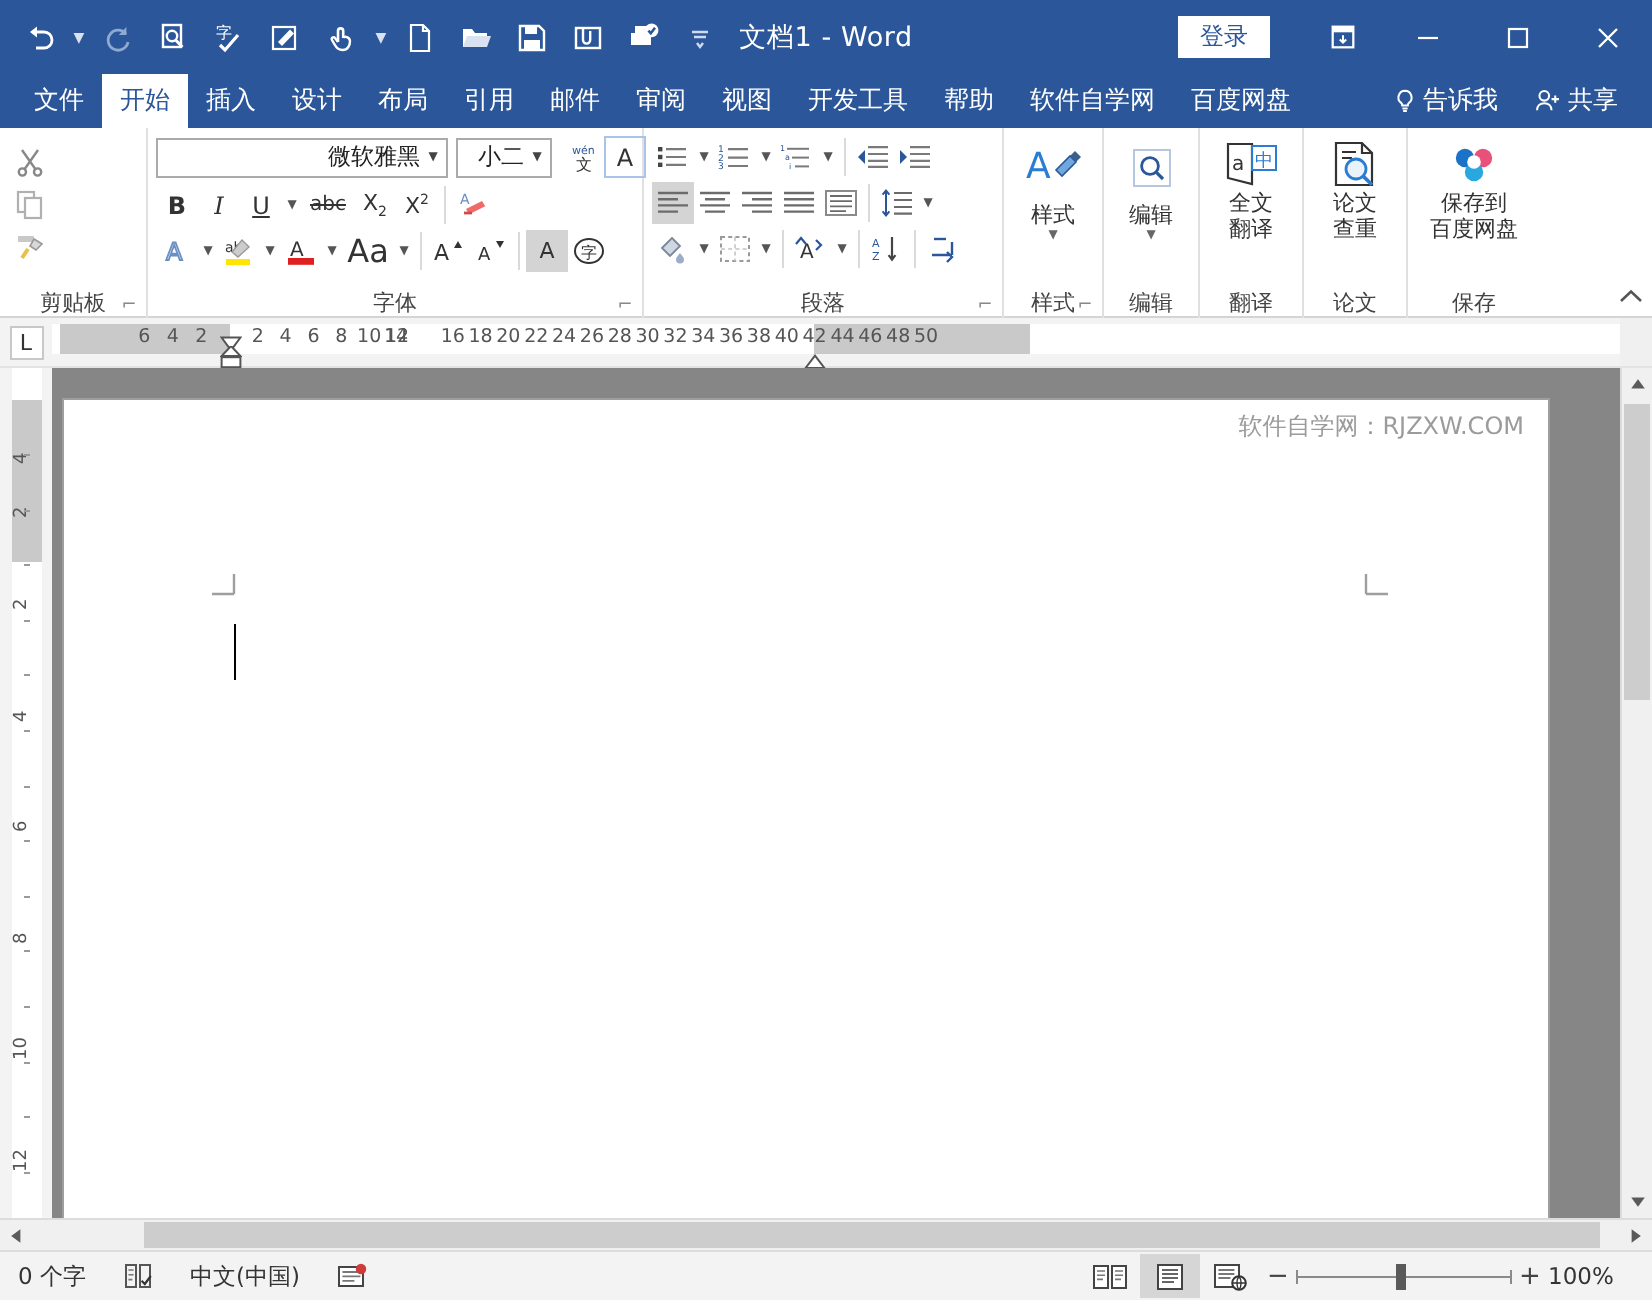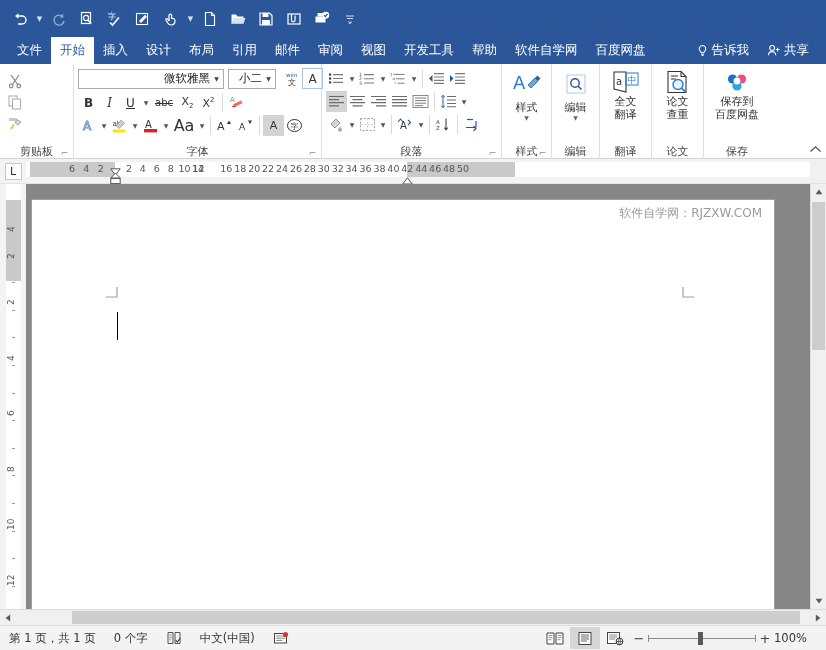--- a/index.html
+++ b/index.html
@@ -304,20 +304,46 @@
         <svg width="16" height="16" viewBox="0 0 16 16">
             <rect x="1.5" y="5.5" width="10" height="6" fill="#fff"></rect>
             <rect x="3.5" y="2" width="6" height="3.5" fill="#fff"></rect>
             <circle cx="11.8" cy="4.2" r="3.4" fill="#fff"></circle>
             <path d="M10.2 4.3 11.4 5.6 13.5 2.9" stroke="#2b579a" stroke-width="1.3" fill="none"></path>
           </svg>
       </div>
       <div class="qat-btn">
         <svg width="16" height="16" viewBox="0 0 16 16">
             <path d="M4 5h8M5 7.5h6M6.5 10.5 8 12.5 9.5 10.5" stroke="#cfdcef" stroke-width="1.2" fill="none"></path>
+          </svg>
+      </div>
+    </div>
+    <div class="title-text">文档1 - Word</div>
+    <div class="title-right">
+      <button class="signin">登录</button>
+      <div class="ribbon-opt">
+        <svg width="15" height="15" viewBox="0 0 16 16">
+            <rect x="2.5" y="2.5" width="11" height="11" stroke="#fff" fill="none" stroke-width="1.2"></rect>
+            <rect x="2.5" y="2.5" width="11" height="3" fill="#fff"></rect>
+            <path d="M8 7v4M6.3 9.3 8 11l1.7-1.7" stroke="#fff" stroke-width="1.1" fill="none"></path>
+          </svg>
+      </div>
+      <div class="wbtn">
+        <svg width="12" height="12" viewBox="0 0 12 12">
+            <path d="M1 6h10" stroke="#fff" stroke-width="1.1"></path>
+          </svg>
+      </div>
+      <div class="wbtn">
+        <svg width="12" height="12" viewBox="0 0 12 12">
+            <rect x="1.5" y="1.5" width="9" height="9" stroke="#fff" fill="none" stroke-width="1.1"></rect>
+          </svg>
+      </div>
+      <div class="wbtn close">
+        <svg width="12" height="12" viewBox="0 0 12 12">
+            <path d="M1.5 1.5 10.5 10.5M10.5 1.5 1.5 10.5" stroke="#fff" stroke-width="1.2"></path>
           </svg>
       </div>
     </div>
   </div>
 
   <div class="tabbar">
     <div class="tab">文件</div>
     <div class="tab active">开始</div>
     <div class="tab">插入</div>
     <div class="tab">设计</div>
@@ -836,21 +862,20 @@
       <div class="hs-thumb" style="left:56px;width:728px;"></div>
     </div>
     <div class="hs-arrow">
       <svg width="6" height="8" viewBox="0 0 6 8">
           <path d="M5.4 4 0.8 7.4V0.6z" fill="#5a5a5a"></path>
         </svg>
     </div>
   </div>
 
   <div class="statusbar">
-    <div class="st-item">第 1 页，共 1 页</div>
     <div class="st-item">0 个字</div>
     <div class="st-item">
       <svg width="16" height="14" viewBox="0 0 16 14">
           <path d="M2 1.5h5v11H2z" stroke="#555" fill="none" stroke-width="1"></path>
           <path d="M9 1.5h5v11H9z" stroke="#555" fill="none" stroke-width="1"></path>
           <path d="M3.2 4h2.6M3.2 6.4h2.6M3.2 8.8h2" stroke="#777" stroke-width=".8"></path>
           <path d="M9.8 9.4 11.4 11 14.4 7" stroke="#333" stroke-width="1.1" fill="none"></path>
         </svg>
     </div>
     <div class="st-item">中文(中国)</div>

